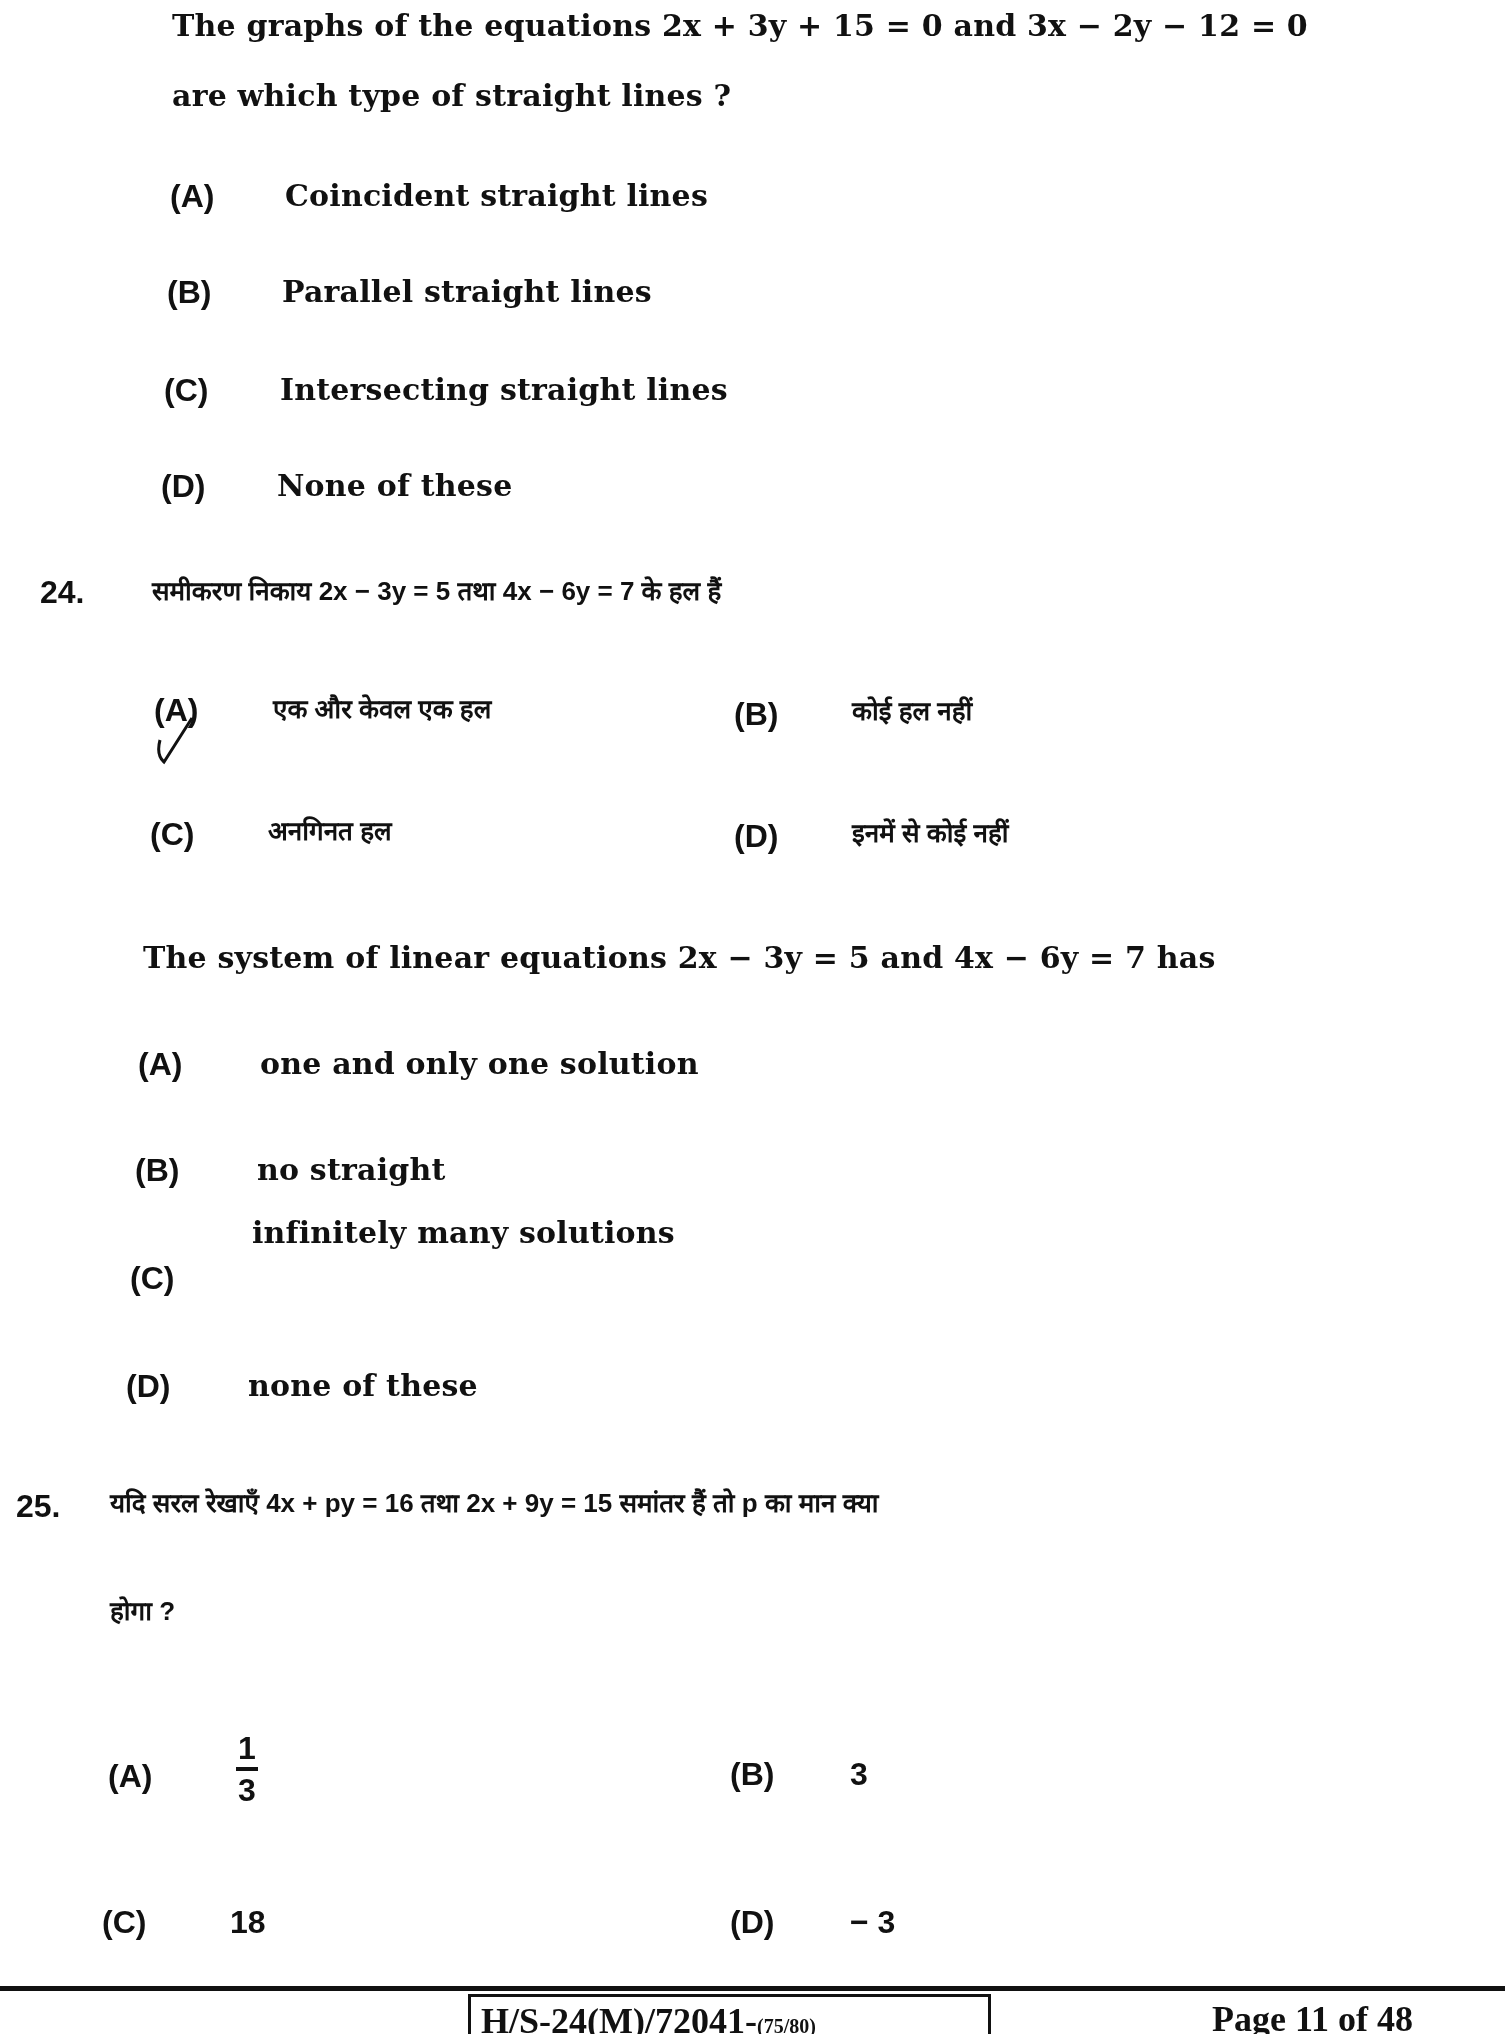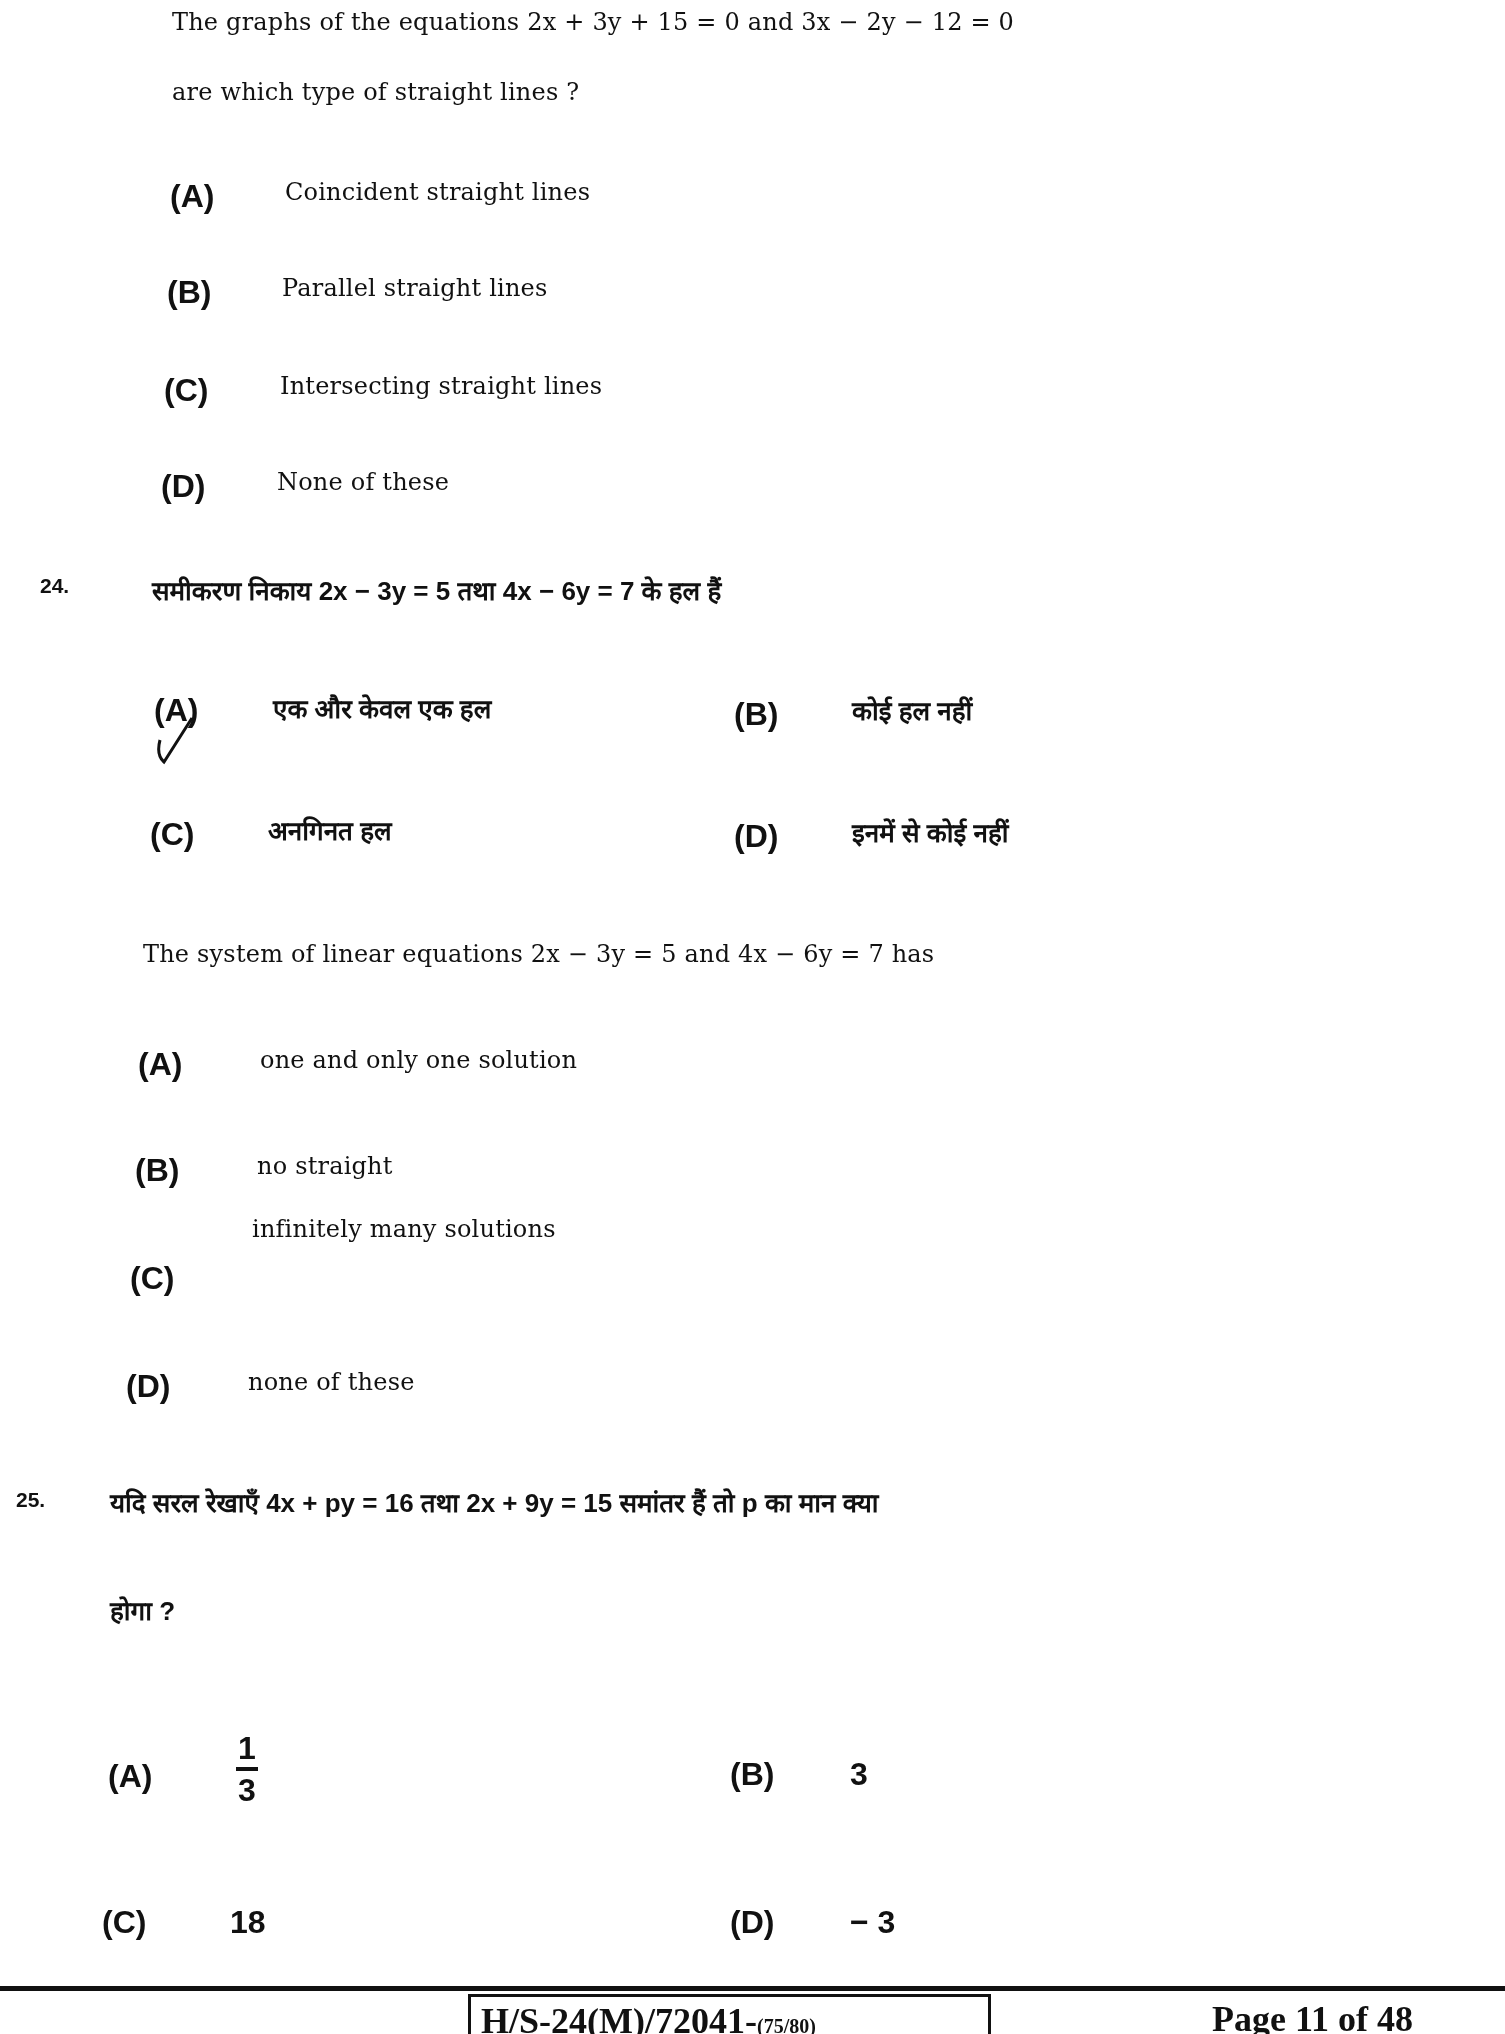--- a/index.html
+++ b/index.html
@@ -3,23 +3,23 @@
 <meta charset="utf-8">
 <style>
   html, body { margin: 0; padding: 0; background: #ffffff; }
   body {
     width: 1505px; height: 2034px; position: relative; overflow: hidden;
     font-family: "DejaVu Serif", "Liberation Serif", serif;
     color: #111111;
   }
   .abs { position: absolute; white-space: nowrap; }
   .serif { font-family: "DejaVu Serif", "Liberation Serif", serif; }
-  .txt { font-size: 24px; font-weight: 400; letter-spacing: 0.2px; }
+  .txt { font-size: 30px; font-weight: 700; letter-spacing: 0.2px; }
   .hi { font-size: 26px; font-weight: 700; font-family: "Liberation Sans", "DejaVu Sans", sans-serif; }
-  .qnum { font-size: 21px; font-weight: 700; font-family: "Liberation Sans", "DejaVu Sans", sans-serif; }
+  .qnum { font-size: 32px; font-weight: 700; font-family: "Liberation Sans", "DejaVu Sans", sans-serif; }
   .opt-label { font-size: 32px; font-weight: 600; font-family: "Liberation Sans", "DejaVu Sans", sans-serif; }
   .frac { display: inline-flex; flex-direction: column; align-items: center; font-size: 32px; font-weight: 700; line-height: 1; font-family: "Liberation Sans", sans-serif; }
   .frac .bar { width: 22px; height: 4px; background: #111; margin: 3px 0; }
   .rule { position: absolute; left: 0; width: 1505px; height: 5px; background: #111; top: 1986px; }
   .code-box {
     position: absolute; left: 468px; top: 1994px; width: 523px; height: 50px;
     border: 3px solid #111; border-bottom: none; box-sizing: border-box;
     font-family: "Liberation Serif", serif; font-size: 36px; font-weight: 600;
     padding-left: 10px; line-height: 48px;
   }

